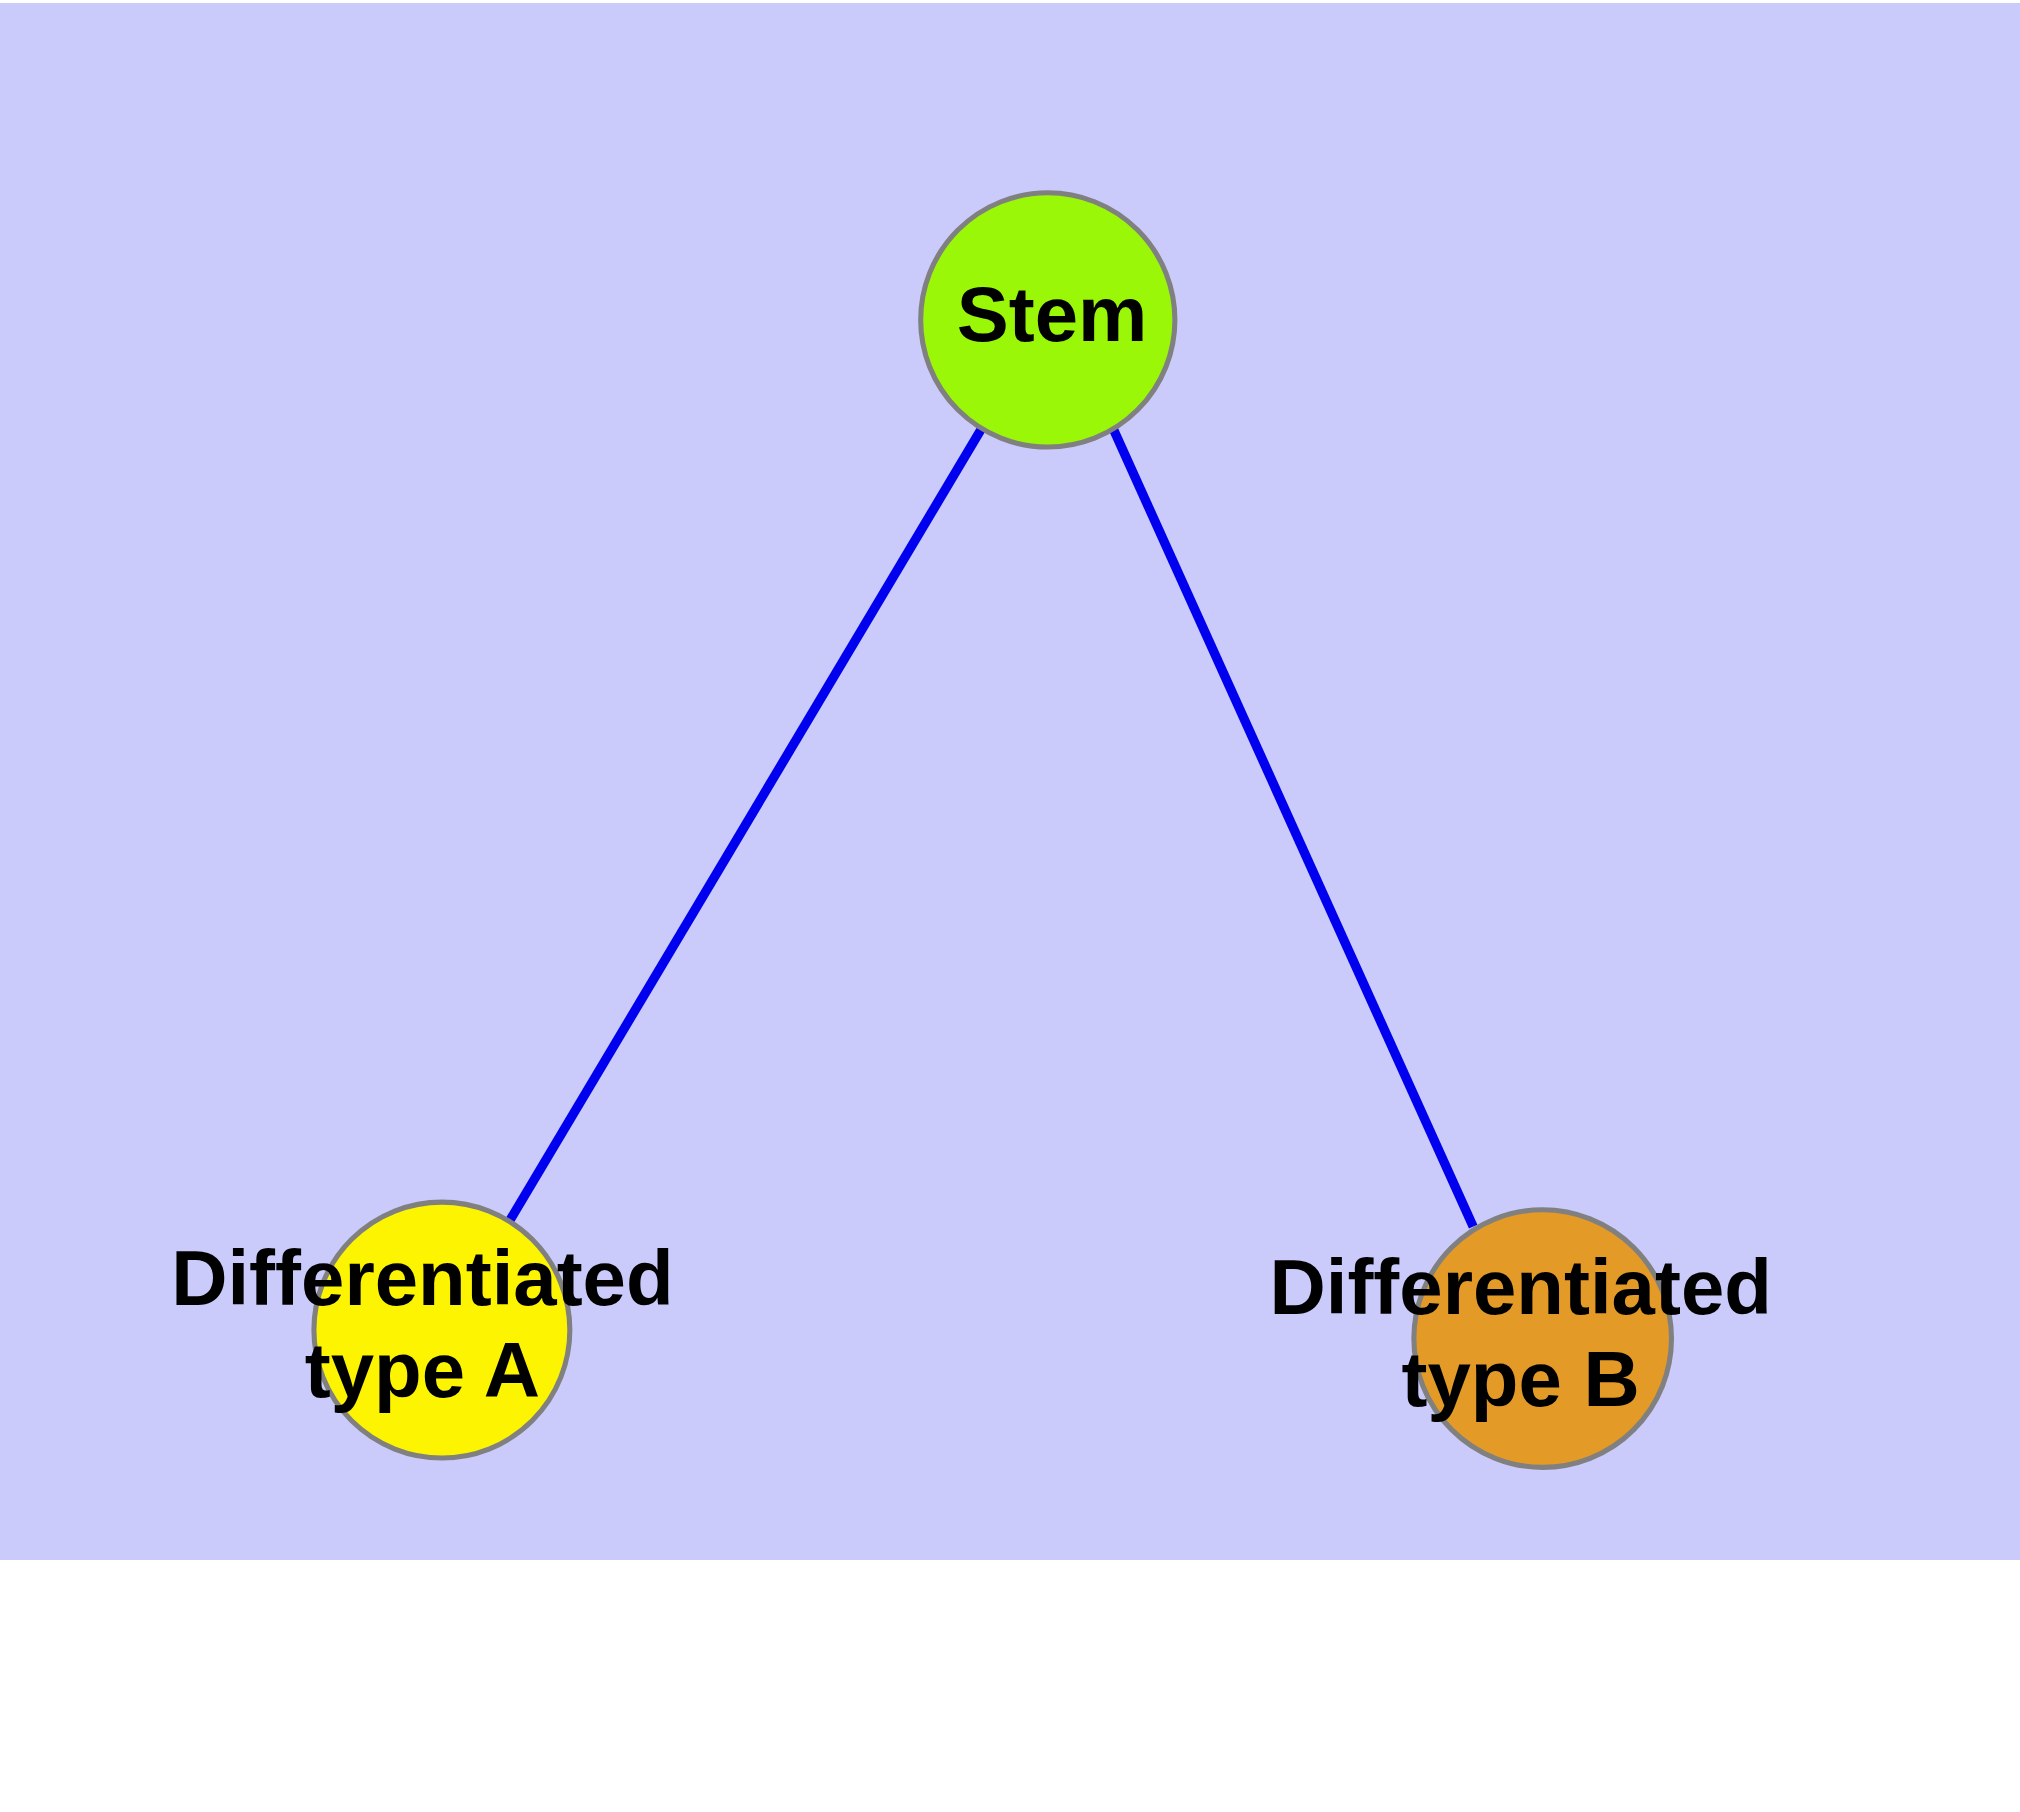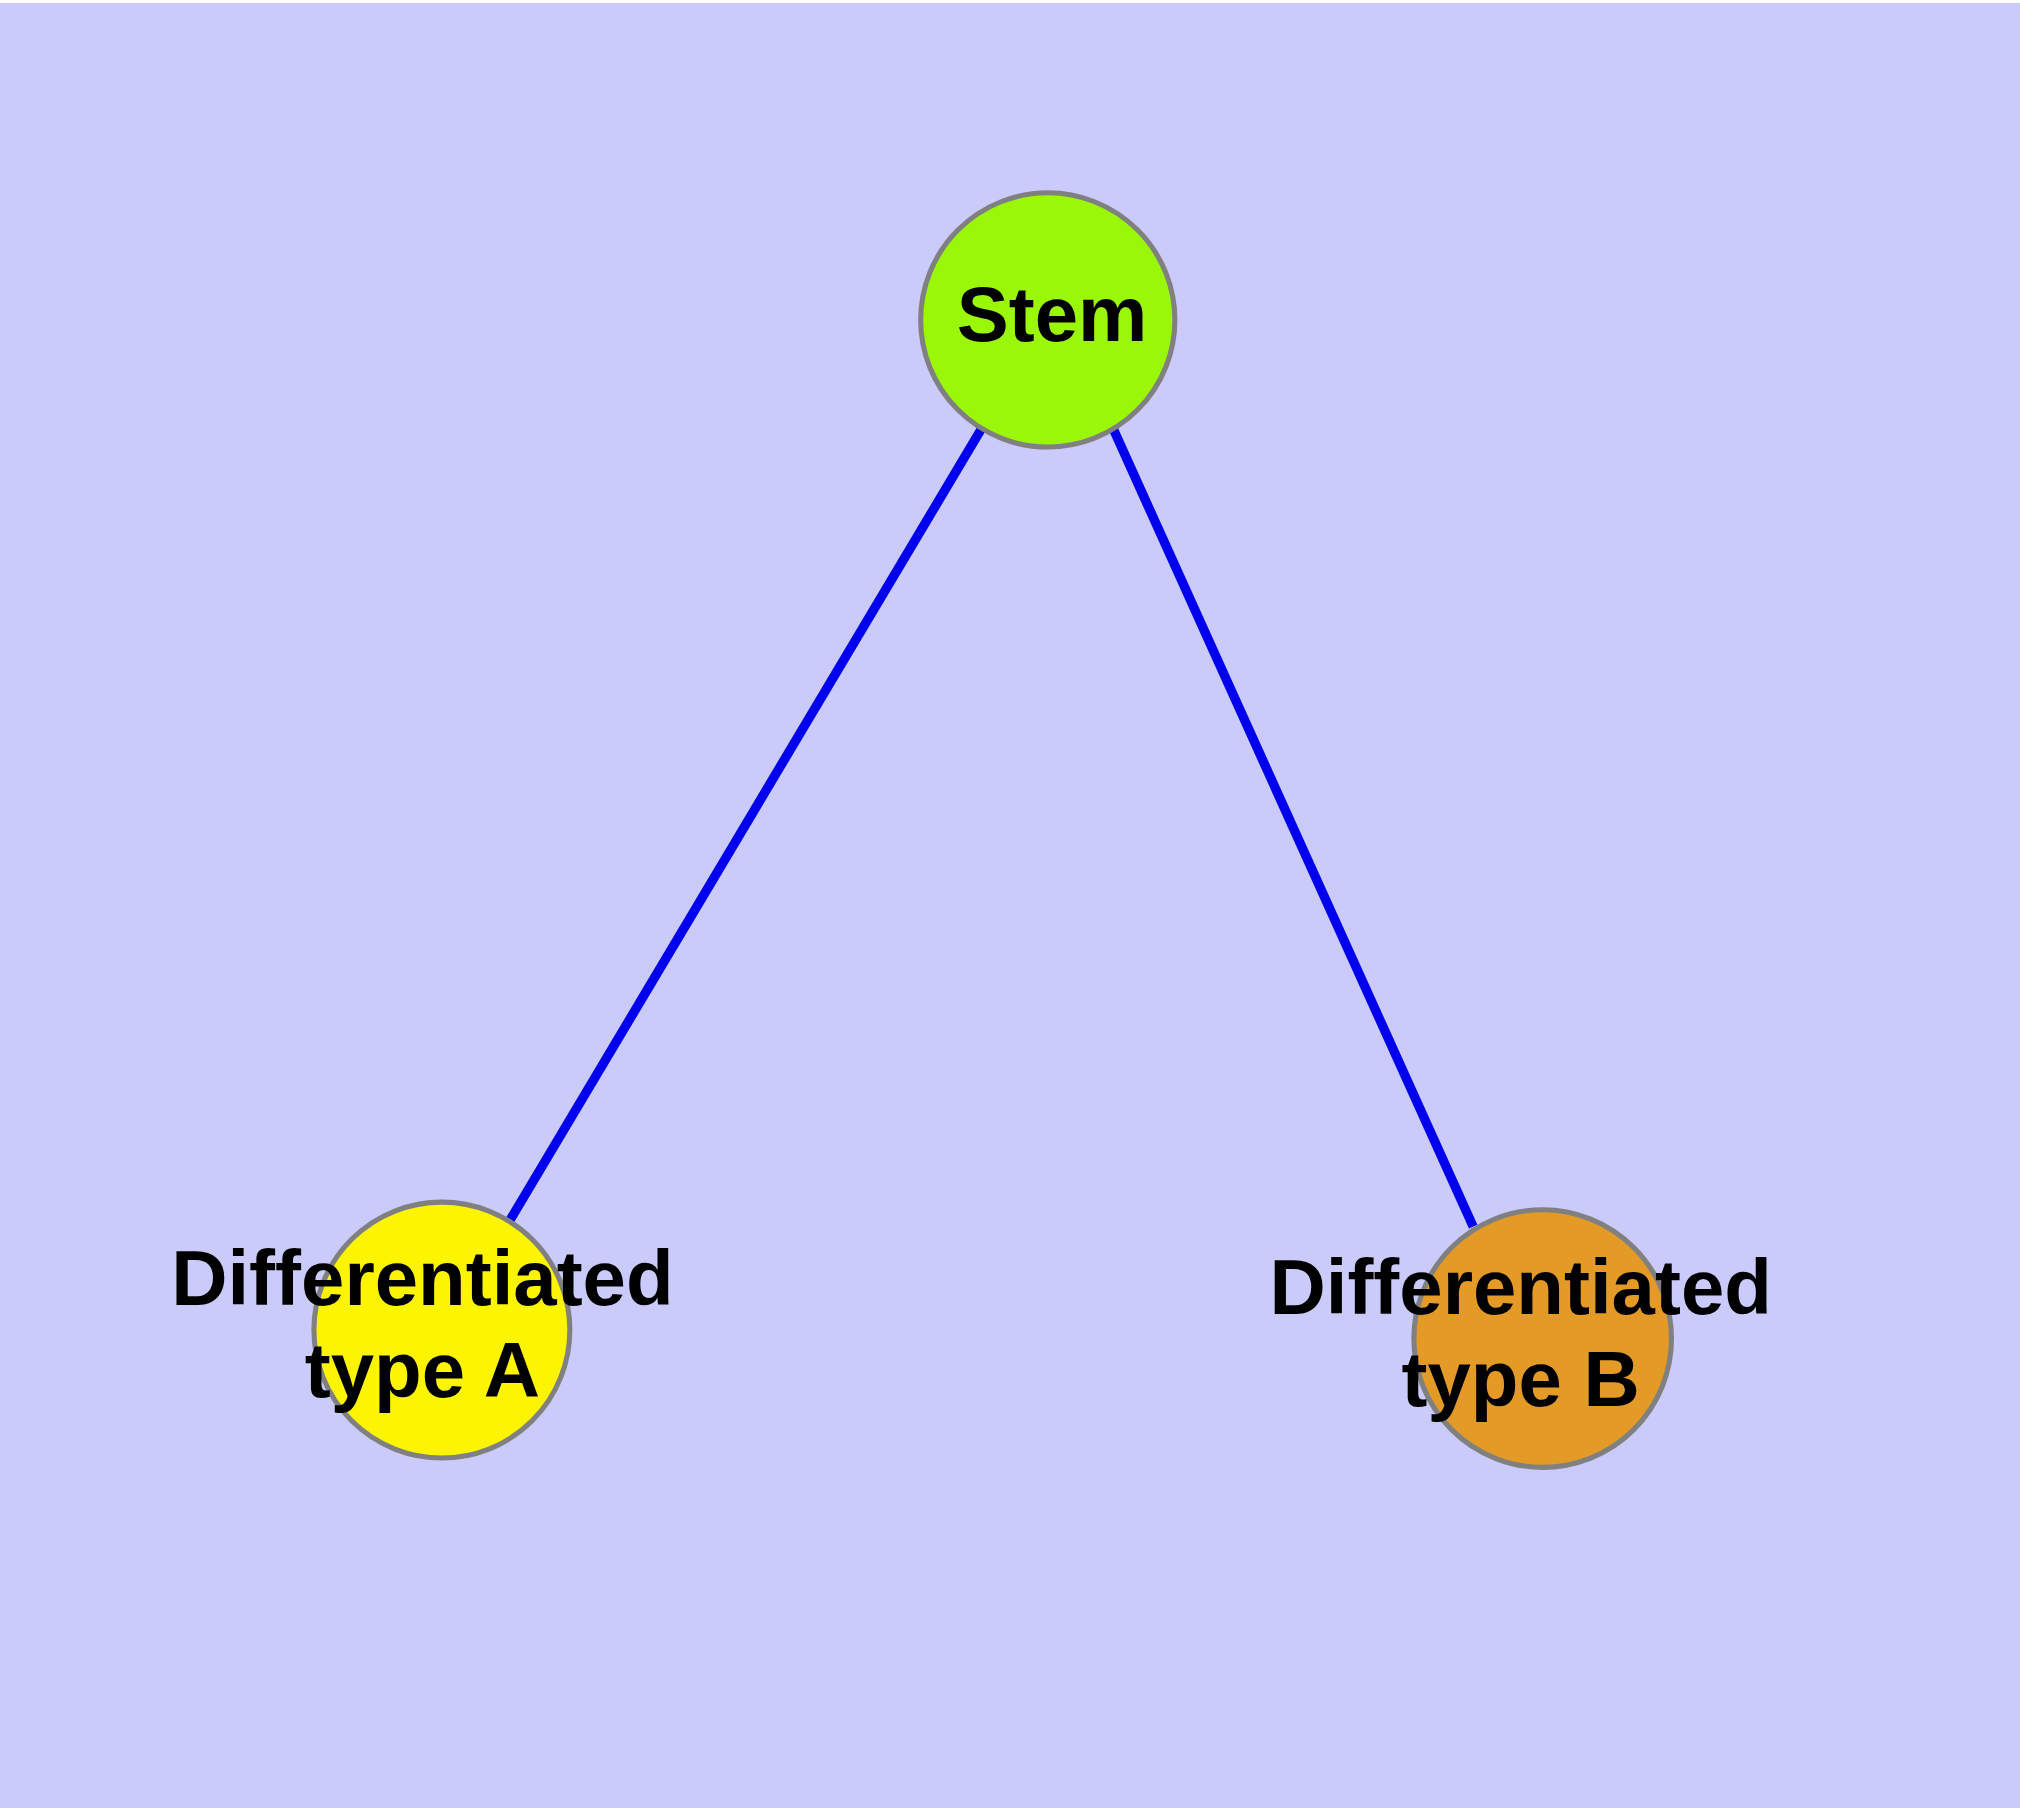--- a/index.html
+++ b/index.html
@@ -3,21 +3,21 @@
 <meta charset="utf-8">
 <style>
   html, body {
     margin: 0;
     padding: 0;
     background: #ffffff;
   }
   #canvas {
     position: relative;
     width: 2021px;
-    height: 1812px;
+    height: 1560px;
     background: #ffffff;
     overflow: hidden;
   }
   #plot-area {
     position: absolute;
     left: 0;
     top: 3.4px;
     width: 2021px;
     height: 1805px;
     background: #cacbfa;

